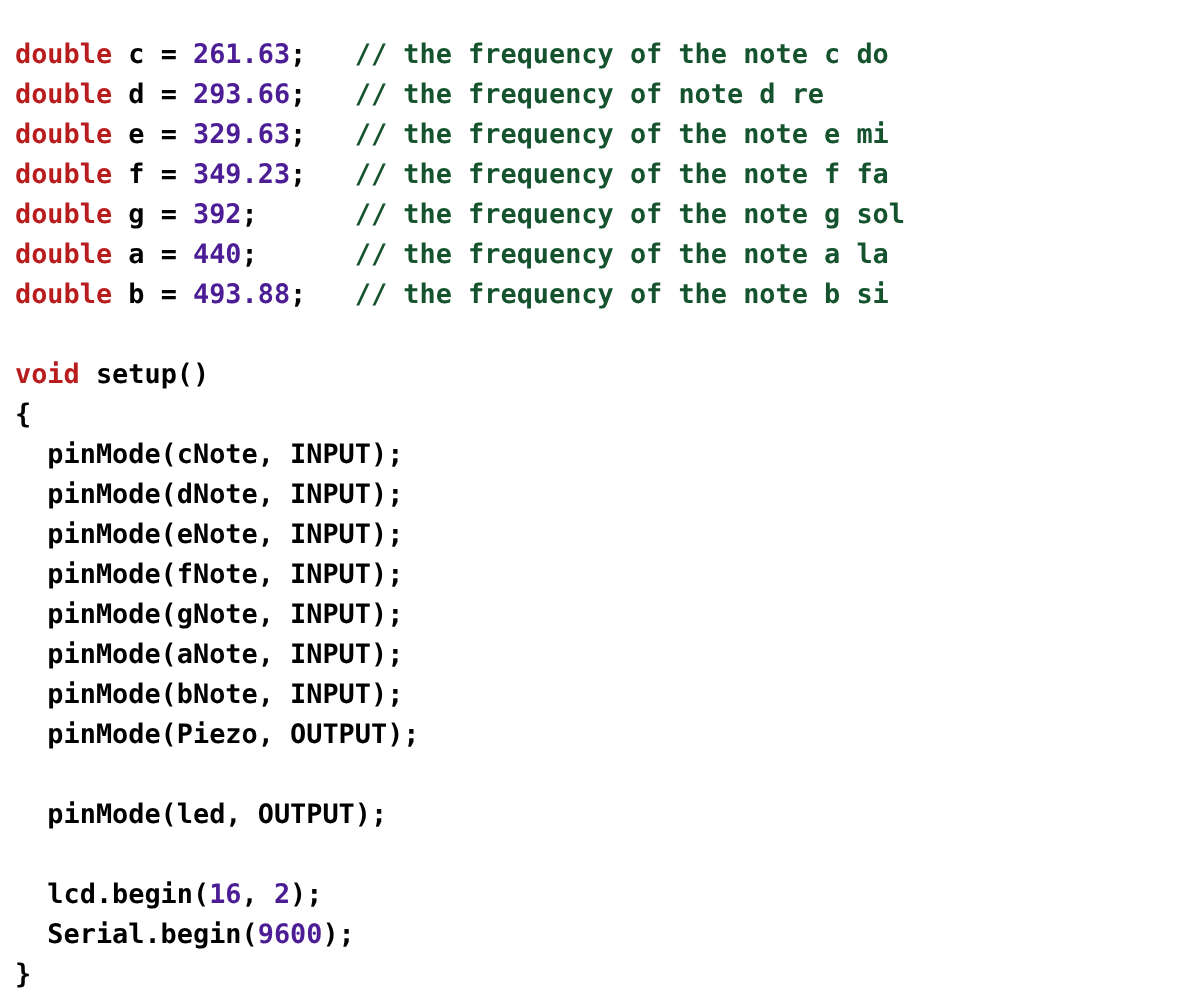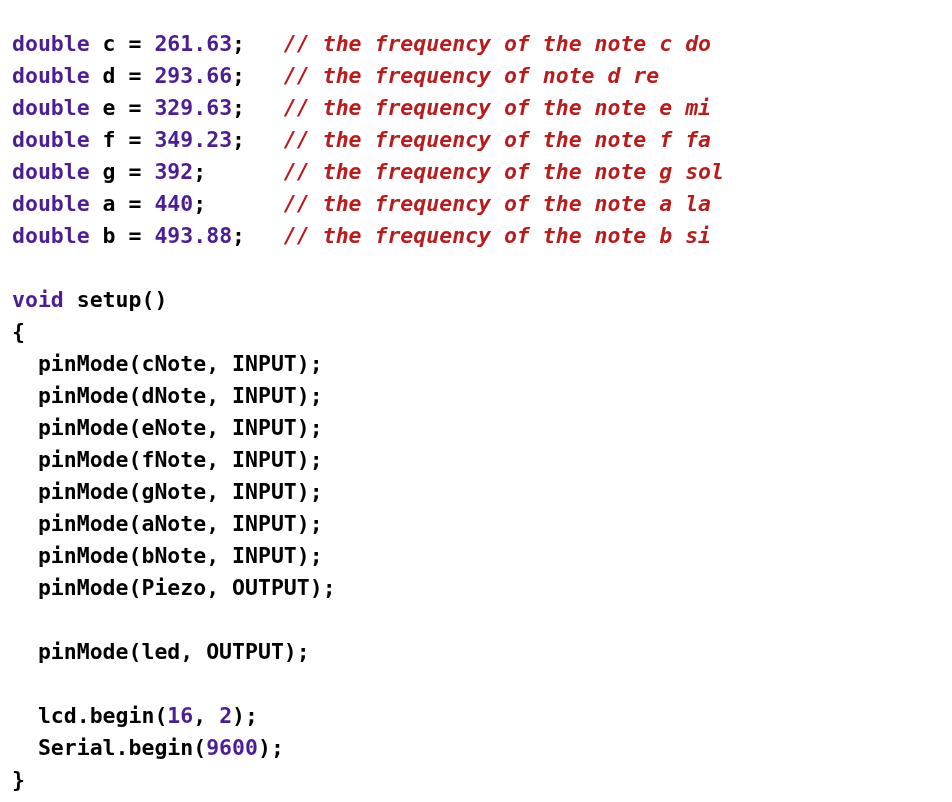--- a/index.html
+++ b/index.html
@@ -37,28 +37,27 @@
   }
   .code-line {
     display: block;
     height: 32px;
     white-space: pre;
   }
   .code-line.blank {
     height: 32px;
   }
   .tok-kw {
-    color: #4c1d95;
+    color: #b91c1c;
   }
   .tok-num {
     color: #4c1d95;
   }
   .tok-com {
-    color: #b91c1c;
-    font-style: italic;
+    color: #14532d;
   }
   .tok-plain {
     color: #000000;
   }
 </style>
 </head>
 <body>
 
 <div id="code-viewer">
   <pre id="code-block"><span class="code-line"><span class="tok-kw">double</span><span class="tok-plain"> c = </span><span class="tok-num">261.63</span><span class="tok-plain">;   </span><span class="tok-com">// the frequency of the note c do</span></span><span class="code-line"><span class="tok-kw">double</span><span class="tok-plain"> d = </span><span class="tok-num">293.66</span><span class="tok-plain">;   </span><span class="tok-com">// the frequency of note d re</span></span><span class="code-line"><span class="tok-kw">double</span><span class="tok-plain"> e = </span><span class="tok-num">329.63</span><span class="tok-plain">;   </span><span class="tok-com">// the frequency of the note e mi</span></span><span class="code-line"><span class="tok-kw">double</span><span class="tok-plain"> f = </span><span class="tok-num">349.23</span><span class="tok-plain">;   </span><span class="tok-com">// the frequency of the note f fa</span></span><span class="code-line"><span class="tok-kw">double</span><span class="tok-plain"> g = </span><span class="tok-num">392</span><span class="tok-plain">;      </span><span class="tok-com">// the frequency of the note g sol</span></span><span class="code-line"><span class="tok-kw">double</span><span class="tok-plain"> a = </span><span class="tok-num">440</span><span class="tok-plain">;      </span><span class="tok-com">// the frequency of the note a la</span></span><span class="code-line"><span class="tok-kw">double</span><span class="tok-plain"> b = </span><span class="tok-num">493.88</span><span class="tok-plain">;   </span><span class="tok-com">// the frequency of the note b si</span></span><span class="code-line blank">&nbsp;</span><span class="code-line"><span class="tok-kw">void</span><span class="tok-plain"> setup()</span></span><span class="code-line"><span class="tok-plain">{</span></span><span class="code-line"><span class="tok-plain">  pinMode(cNote, INPUT);</span></span><span class="code-line"><span class="tok-plain">  pinMode(dNote, INPUT);</span></span><span class="code-line"><span class="tok-plain">  pinMode(eNote, INPUT);</span></span><span class="code-line"><span class="tok-plain">  pinMode(fNote, INPUT);</span></span><span class="code-line"><span class="tok-plain">  pinMode(gNote, INPUT);</span></span><span class="code-line"><span class="tok-plain">  pinMode(aNote, INPUT);</span></span><span class="code-line"><span class="tok-plain">  pinMode(bNote, INPUT);</span></span><span class="code-line"><span class="tok-plain">  pinMode(Piezo, OUTPUT);</span></span><span class="code-line blank">&nbsp;</span><span class="code-line"><span class="tok-plain">  pinMode(led, OUTPUT);</span></span><span class="code-line blank">&nbsp;</span><span class="code-line"><span class="tok-plain">  lcd.begin(</span><span class="tok-num">16</span><span class="tok-plain">, </span><span class="tok-num">2</span><span class="tok-plain">);</span></span><span class="code-line"><span class="tok-plain">  Serial.begin(</span><span class="tok-num">9600</span><span class="tok-plain">);</span></span><span class="code-line"><span class="tok-plain">}</span></span></pre>

